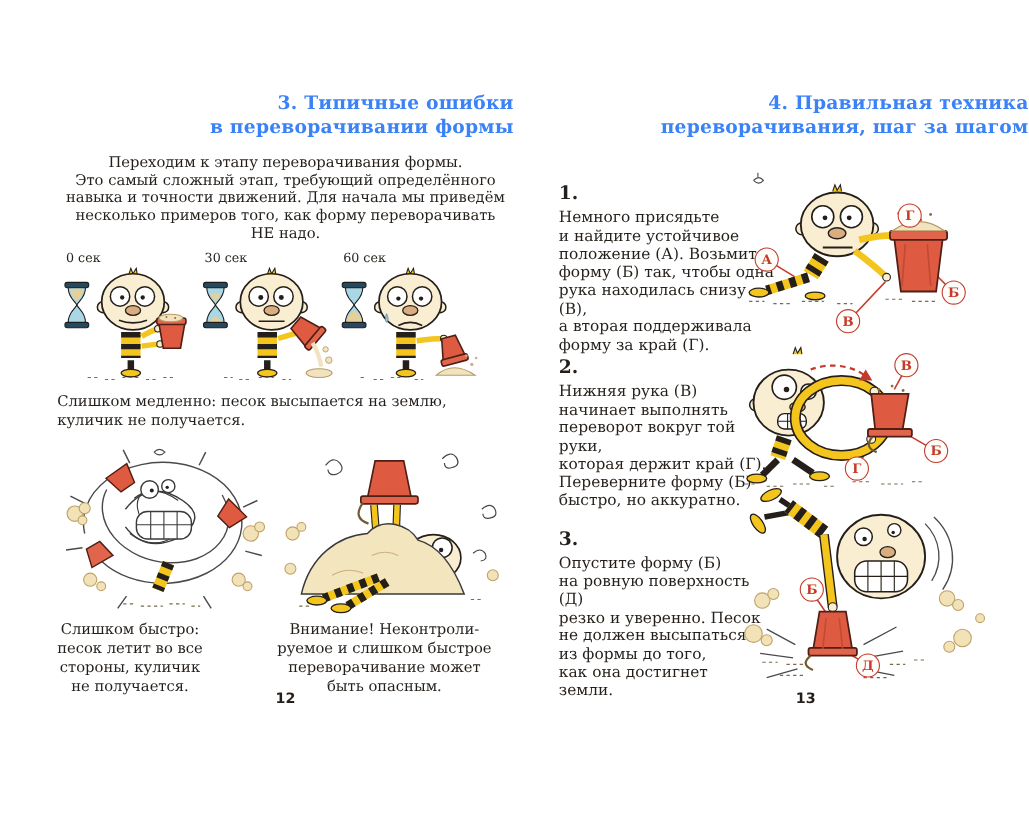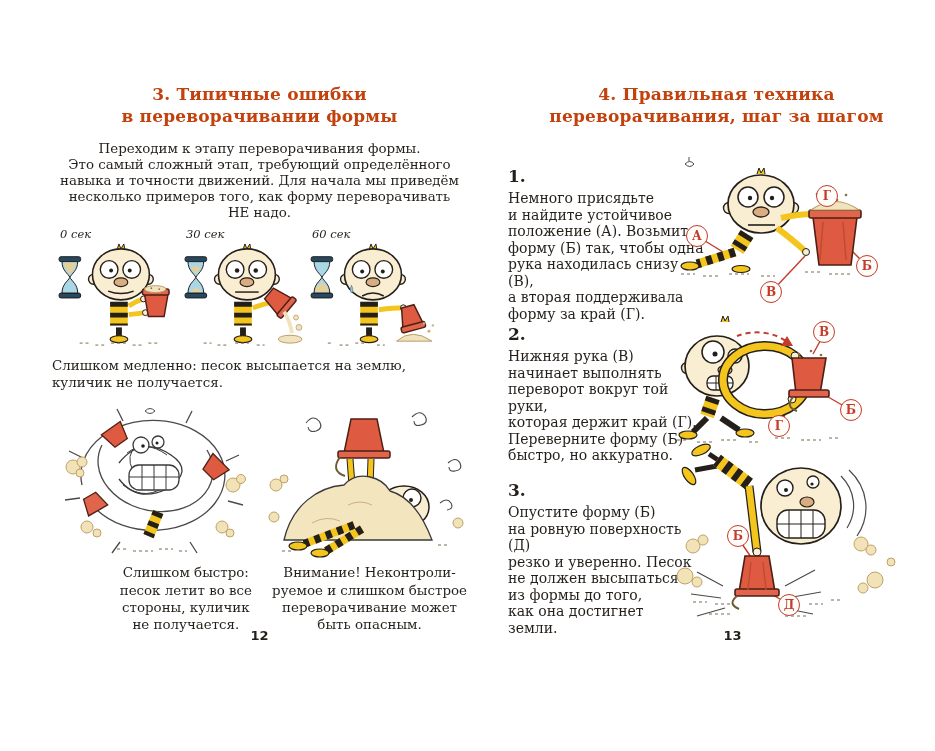--- a/index.html
+++ b/index.html
@@ -5,37 +5,37 @@
   html,body{margin:0;padding:0;}
   body{
     width:935px;height:751px;position:relative;overflow:hidden;
     background:#ffffff;color:#241f1a;
     font-family:"DejaVu Serif","Liberation Serif",serif;
   }
   .page{position:absolute;top:84px;}
   .page-left{left:52px;width:415px;}
   .page-right{left:498px;width:437px;height:560px;}
   .page-title{
-    font-size:17px;font-weight:bold;text-align:center;line-height:1.28;
-    white-space:pre-line;margin:0;color:#c2410c;letter-spacing:.2px;
+    font-size:17px;font-weight:bold;text-align:right;line-height:1.28;
+    white-space:pre-line;margin:0;color:#3b82f6;letter-spacing:.2px;
   }
   .intro{
     font-size:13.4px;line-height:1.2;text-align:center;white-space:pre-line;
     margin:13px 0 0 0;
   }
   .seq-row{display:flex;margin-top:6px;}
   .seq-panel{margin:0;padding:0;width:128px;flex:0 0 auto;}
   .seq-panel + .seq-panel{margin-left:-2px;}
-  .time-label{font-size:11.5px;margin:0 0 0 8px;display:block;font-style:italic;}
+  .time-label{font-size:11.5px;margin:0 0 0 8px;display:block;}
   .caption{
     font-size:13.4px;line-height:1.28;text-align:left;white-space:pre-line;
     margin:8px 0 0 0;
   }
   .mistakes-row{display:flex;margin-top:14px;}
-  .mistake-col{flex:0 0 auto;display:flex;flex-direction:column;align-items:flex-end;margin:0;}
+  .mistake-col{flex:0 0 auto;display:flex;flex-direction:column;align-items:flex-start;margin:0;}
   .mistake-col.first{width:200px;}
   .mistake-col.second{width:215px;}
   .mistake-caption{
     font-size:13.4px;line-height:1.3;text-align:center;white-space:pre-line;margin-top:4px;
   }
   .page-number{
     position:absolute;top:628px;font-size:13px;font-weight:bold;text-align:center;
     font-family:"DejaVu Sans","Liberation Sans",sans-serif;
   }
   .page-number.left{left:52px;width:415px;}

